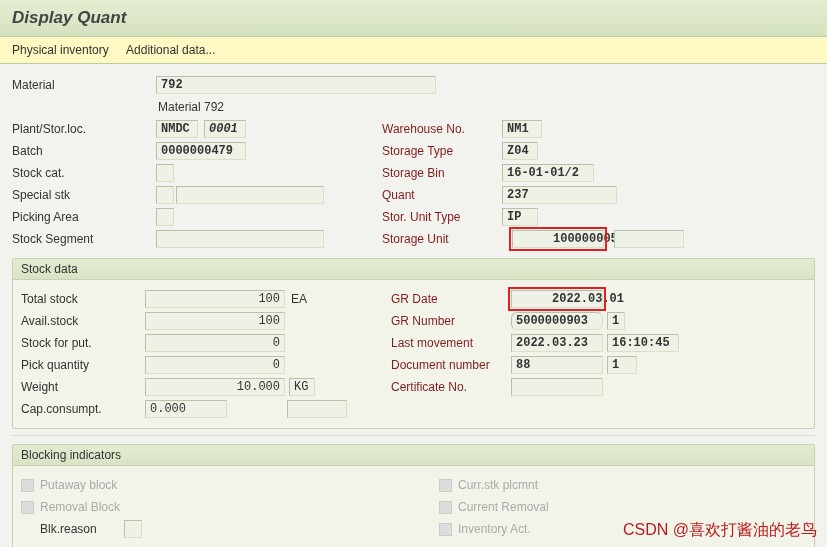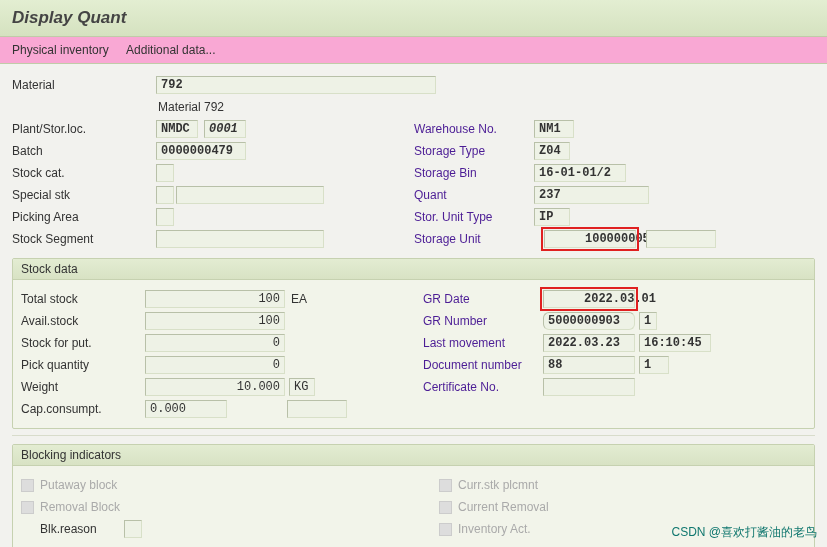--- a/index.html
+++ b/index.html
@@ -18,33 +18,33 @@
       padding: 8px 12px;
       border-bottom: 1px solid #c0cca8;
     }
     .title-bar h1 {
       font-size: 17px;
       font-style: italic;
       font-weight: bold;
       color: #444;
     }
     .menu-bar {
-      background: #f9a8d4;
+      background: #fef9c3;
       padding: 6px 12px;
       border-bottom: 1px solid #c0cca8;
       font-size: 12px;
       color: #333;
     }
     .menu-item { display: inline-block; margin-right: 14px; cursor: pointer; }
     .content { padding: 10px 12px 6px 12px; }
     .row { display: flex; align-items: center; height: 22px; }
     .col-left { width: 370px; display: flex; align-items: center; }
     .col-right { display: flex; align-items: center; }
     .label { width: 110px; color: #333; }
-    .label-r { width: 120px; color: #4c1d95; margin-left: 32px; }
+    .label-r { width: 120px; color: #7f1d1d; }
     .inp {
       background: #eef2e6;
       border: 1px solid #b8c0a8;
       border-right-color: #d8e0c8;
       border-bottom-color: #d8e0c8;
       height: 18px;
       padding: 1px 4px;
       font-family: "Courier New", monospace;
       font-size: 12px;
       color: #333;
@@ -80,21 +80,21 @@
       width: 13px;
       height: 13px;
       border: 1px solid #b8c0a8;
       background: #eef2e6;
       margin-right: 6px;
     }
     .chk.disabled { background: #ddd; border-color: #ccc; }
     .lbl-inline { color: #333; }
     .lbl-inline.disabled { color: #aaa; }
     .unit { margin-left: 6px; font-family: Arial; font-size: 12px; }
-    .watermark { position: absolute; bottom: 6px; right: 10px; color: #0f766e; font-size: 12px; font-family: Arial; }
+    .watermark { position: absolute; bottom: 6px; right: 10px; color: #b91c1c; font-size: 16px; font-family: Arial; }
     hr.sep { border: none; border-top: 1px solid #d8dccb; margin: 6px 0 6px 0; }
   </style>
 </head>
 <body>
 
 <div class="title-bar">
   <h1>Display Quant</h1>
 </div>
 
 <div class="menu-bar">

